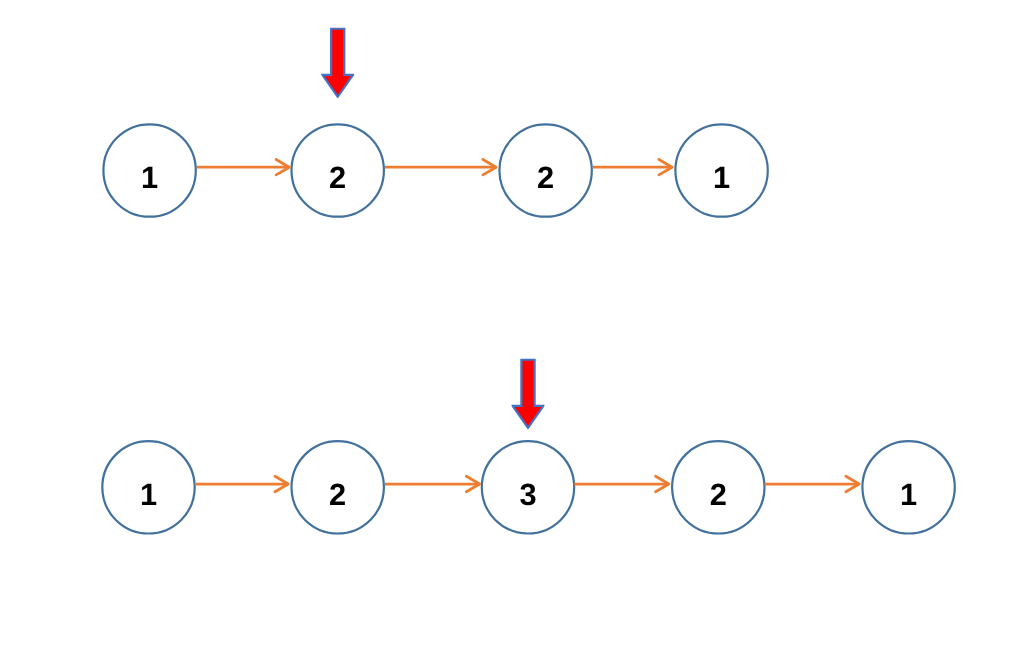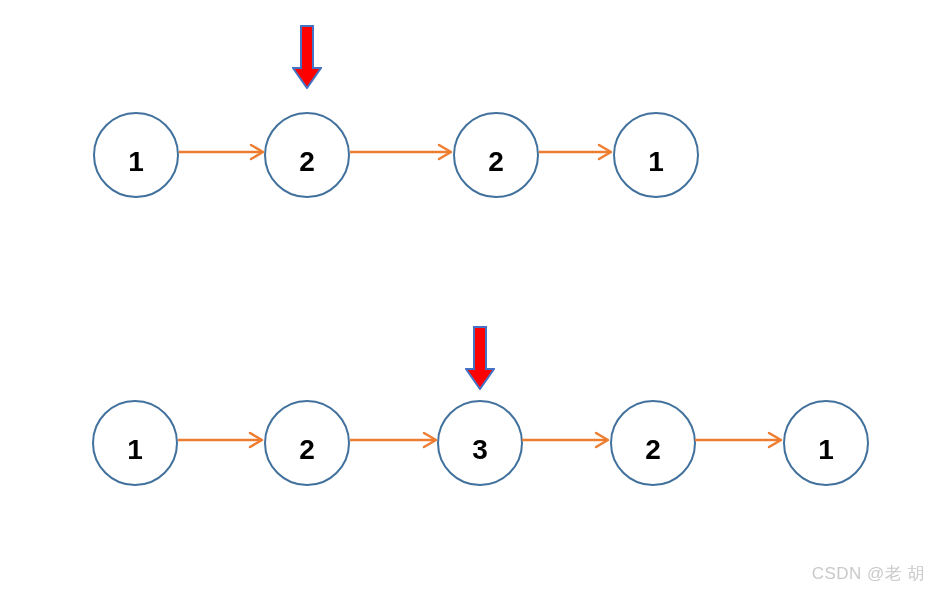--- a/index.html
+++ b/index.html
@@ -138,15 +138,14 @@
   </svg>
   <svg class="conn" style="left:522px; top:429px;" width="88" height="22">
     <line x1="0" y1="11" x2="85" y2="11"></line>
     <polyline points="74,4 86,11 74,18"></polyline>
   </svg>
   <svg class="conn" style="left:695px; top:429px;" width="88" height="22">
     <line x1="0" y1="11" x2="85" y2="11"></line>
     <polyline points="74,4 86,11 74,18"></polyline>
   </svg>
 
-  <div class="watermark">CSDN @老 胡</div>
 
 </div>
 
 </body></html>

